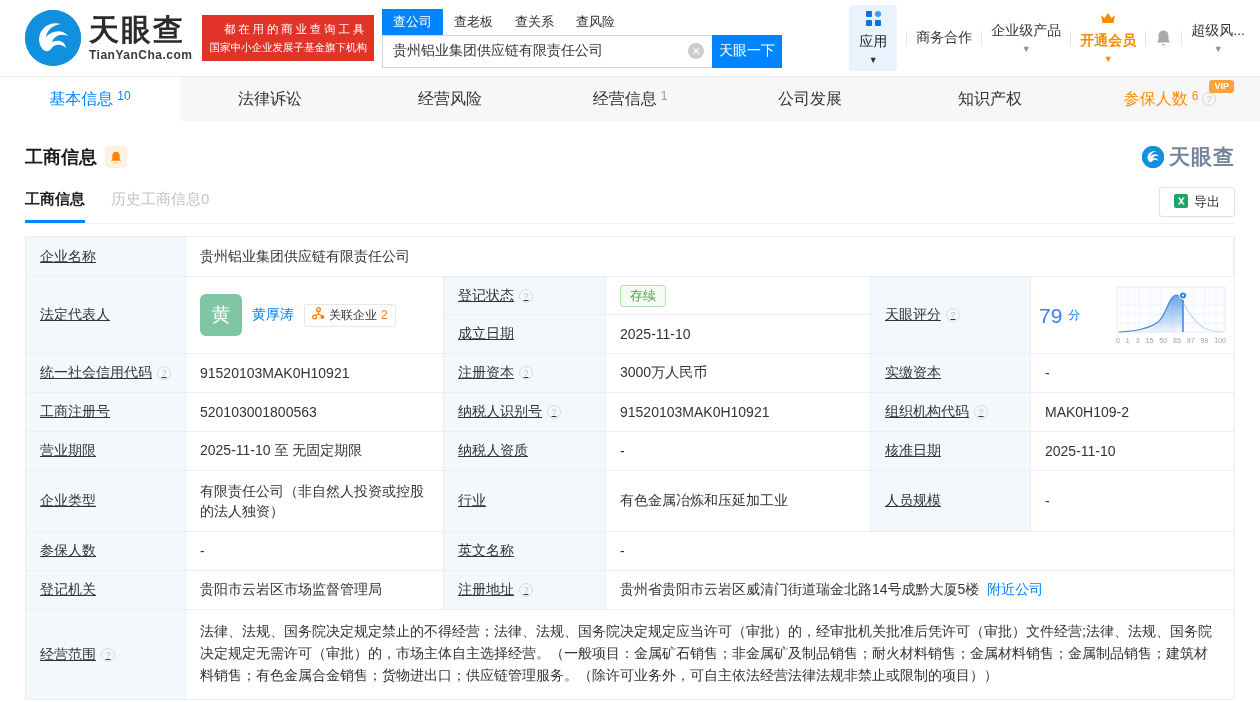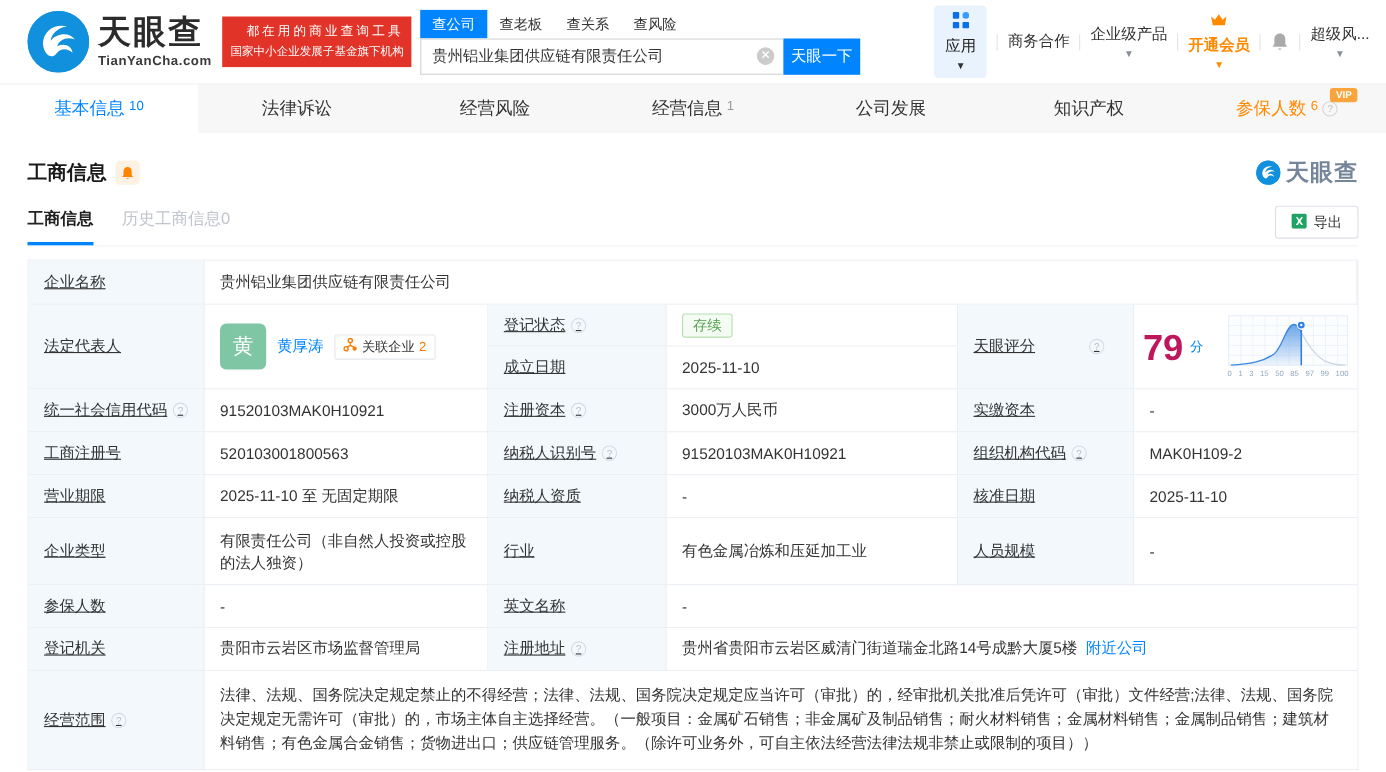--- a/index.html
+++ b/index.html
@@ -79,21 +79,21 @@
 
   .rep-cell { gap:10px; }
   .avatar { width:42px; height:42px; border-radius:6px; background:#7fc6a4; color:#fff; font-size:19px; display:flex; align-items:center; justify-content:center; flex:0 0 auto; }
   .rep-name { color:#0084ff; cursor:pointer; }
   .rel-badge { display:flex; align-items:center; gap:4px; border:1px solid #e4e7eb; border-radius:2px; padding:2px 7px; font-size:12px; color:#333; cursor:pointer; }
   .rel-badge .n { color:#ff7a00; }
 
   .status-badge { display:inline-block; background:#f4fbf2; border:1px solid #b5e0b0; color:#52a24f; border-radius:3px; padding:1px 9px; font-size:13px; }
 
   .score-cell { display:flex; align-items:center; padding:0 8px; gap:6px; }
-  .score-num { font-size:33px; font-weight:bold; color:#be185d; line-height:1; }
+  .score-num { font-size:21px; font-weight:normal; color:#3b82f6; line-height:1; }
   .score-unit { font-size:12px; color:#0084ff; }
   .score-chart { margin-left:auto; display:flex; flex-direction:column; }
   .score-axis { width:110px; display:flex; justify-content:space-between; font-size:7px; color:#8fa5bd; line-height:1; margin-top:1px; }
 
   .scope-val { align-items:flex-start; padding:10px 14px; line-height:22px; display:block; overflow:hidden; }
   .wrap2 { line-height:20px; }
 </style>
 </head>
 <body>
 
@@ -271,21 +271,21 @@
     </div>
     <div class="cell val" style="grid-column:4;grid-row:2;">
       <span class="status-badge">存续</span>
     </div>
     <div class="cell lbl" style="grid-column:3;grid-row:3;">
         <span>成立日期</span>
       </div>
     <div class="cell val" style="grid-column:4;grid-row:3;">
         <span>2025-11-10</span>
       </div>
-    <div class="cell lbl" style="grid-column:5;grid-row:2/4;gap:44px;">
+    <div class="cell lbl" style="grid-column:5;grid-row:2/4;">
       <span>天眼评分</span>
         <span class="help">?</span>
     </div>
     <div class="cell val score-cell" style="grid-column:6;grid-row:2/4;border-right:none;">
       <span class="score-num">79</span>
       <span class="score-unit">分</span>
       <span class="score-chart">
         <svg width="110" height="50" viewBox="0 0 110 50">
           <defs>
             <linearGradient id="bellfill" x1="0" y1="0" x2="0" y2="1">

